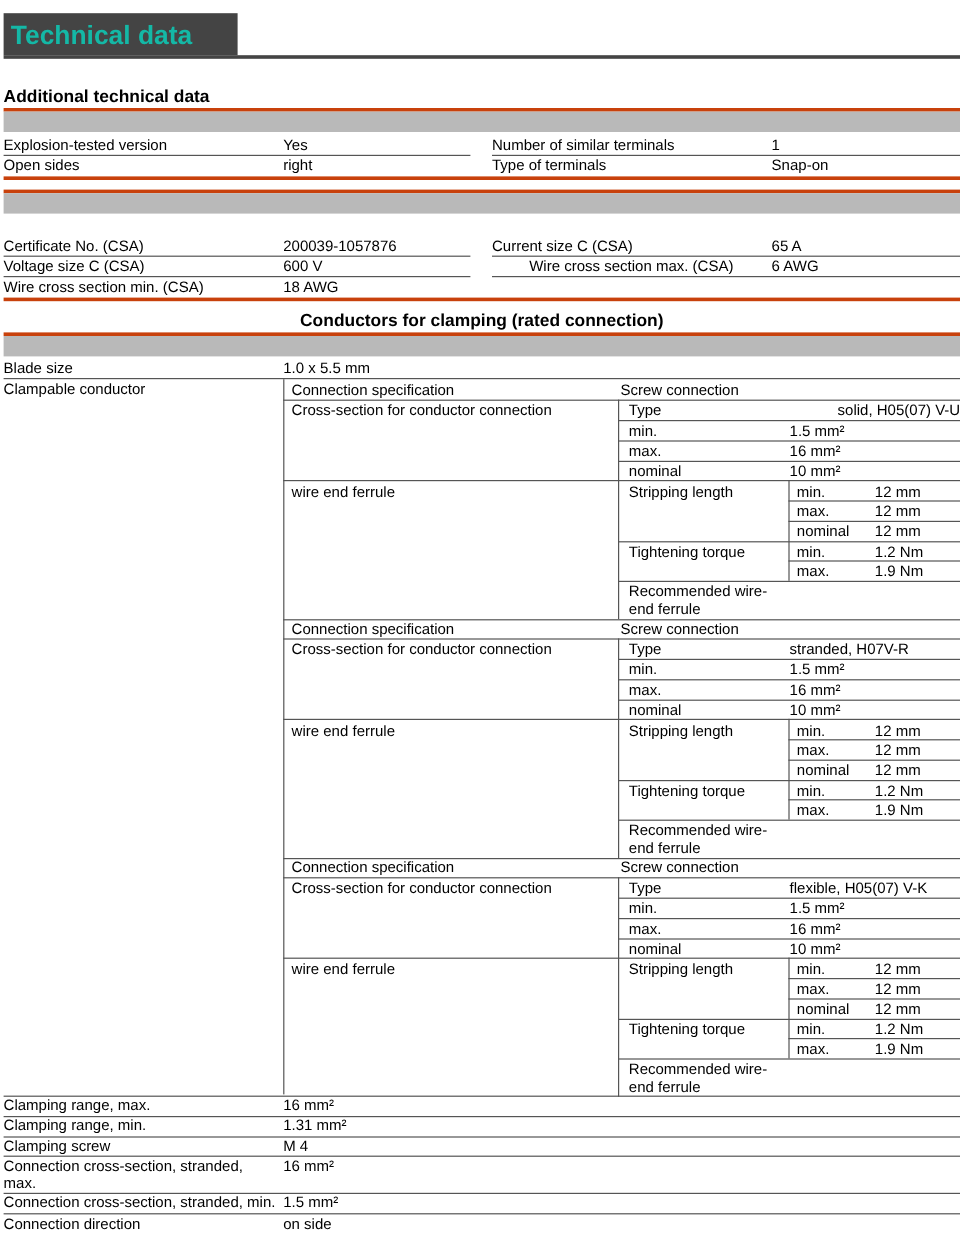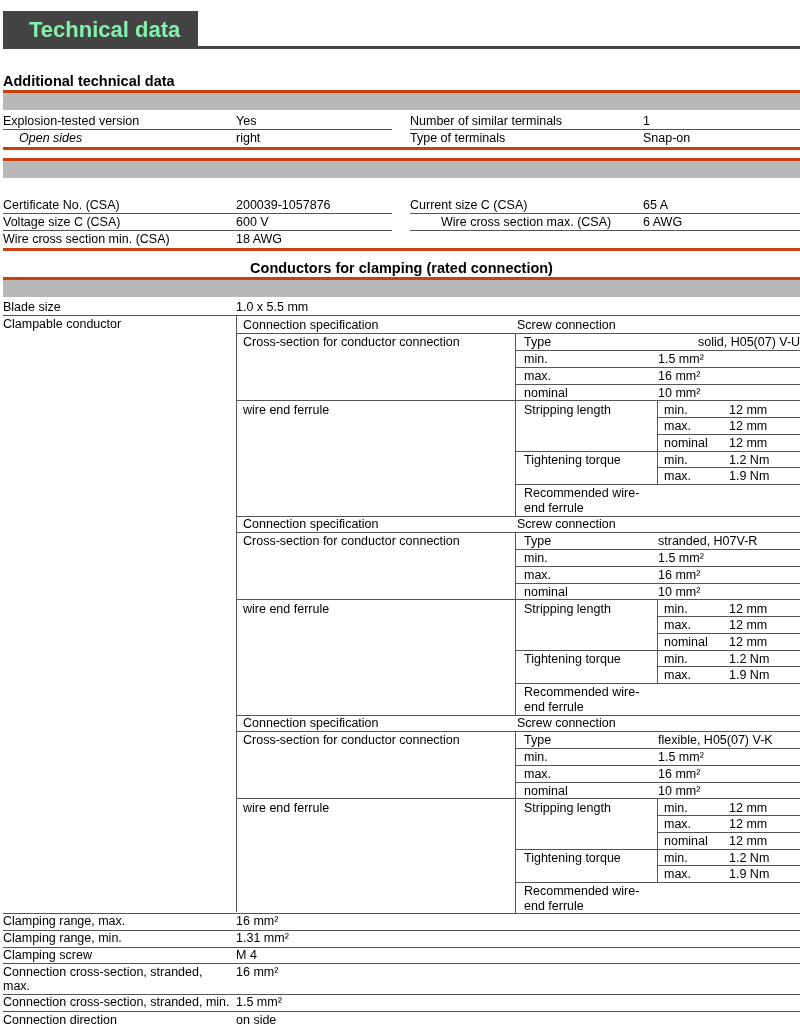--- a/index.html
+++ b/index.html
@@ -1,20 +1,20 @@
 <!DOCTYPE html>
 <html><head>
 <meta charset="utf-8">
 <style>
   html, body { margin: 0; padding: 0; background: #fff; }
   body { width: 800px; height: 1034px; overflow: hidden; position: relative;
          font-family: "Liberation Sans", "DejaVu Sans", sans-serif; color: #000; font-size: 12.5px; }
   .page-title-wrap { position: absolute; left: 3px; top: 11px; width: 797px; height: 35px; border-bottom: 3px solid #444; }
-  .page-title { position: absolute; left: 0; top: 0; height: 35px; width: 195px; background: #444; color: #86efac;
-                font-weight: bold; font-size: 22px; line-height: 37px; padding-left: 26px; box-sizing: border-box; }
+  .page-title { position: absolute; left: 0; top: 0; height: 35px; width: 195px; background: #444; color: #14b8a6;
+                font-weight: bold; font-size: 22px; line-height: 37px; padding-left: 6px; box-sizing: border-box; }
   .sec { position: absolute; left: 3px; width: 797px; }
   .sec-title { font-weight: bold; font-size: 14.5px; height: 18px; line-height: 18px; }
   .orange { height: 3px; background: #c8410c; }
   .grey { height: 17px; background: #b9b9b9; }
   .row { position: absolute; height: 16px; line-height: 16px; white-space: nowrap; }
   .hl { position: absolute; height: 1px; background: #555; }
   .vl { position: absolute; width: 1px; background: #555; }
   .c { position: absolute; white-space: nowrap; line-height: 15px; }
 </style>
 </head>
@@ -26,21 +26,21 @@
 
 <div class="sec" style="top:72px;">
   <div class="sec-title">Additional technical data</div>
   <div class="orange"></div>
   <div class="grey"></div>
 </div>
 <div>
   <div class="row" style="left:3px;top:113px;">Explosion-tested version</div>
   <div class="row" style="left:236px;top:113px;">Yes</div>
   <div class="hl" style="left:3px;top:129px;width:389px;"></div>
-  <div class="row" style="left:19px;top:130px;font-style:italic;">Open sides</div>
+  <div class="row" style="left:3px;top:130px;">Open sides</div>
   <div class="row" style="left:236px;top:130px;">right</div>
 
   <div class="row" style="left:410px;top:113px;">Number of similar terminals</div>
   <div class="row" style="left:643px;top:113px;">1</div>
   <div class="hl" style="left:410px;top:129px;width:390px;"></div>
   <div class="row" style="left:410px;top:130px;">Type of terminals</div>
   <div class="row" style="left:643px;top:130px;">Snap-on</div>
   <div class="orange" style="position:absolute;left:3px;top:147px;width:797px;"></div>
 </div>
 

